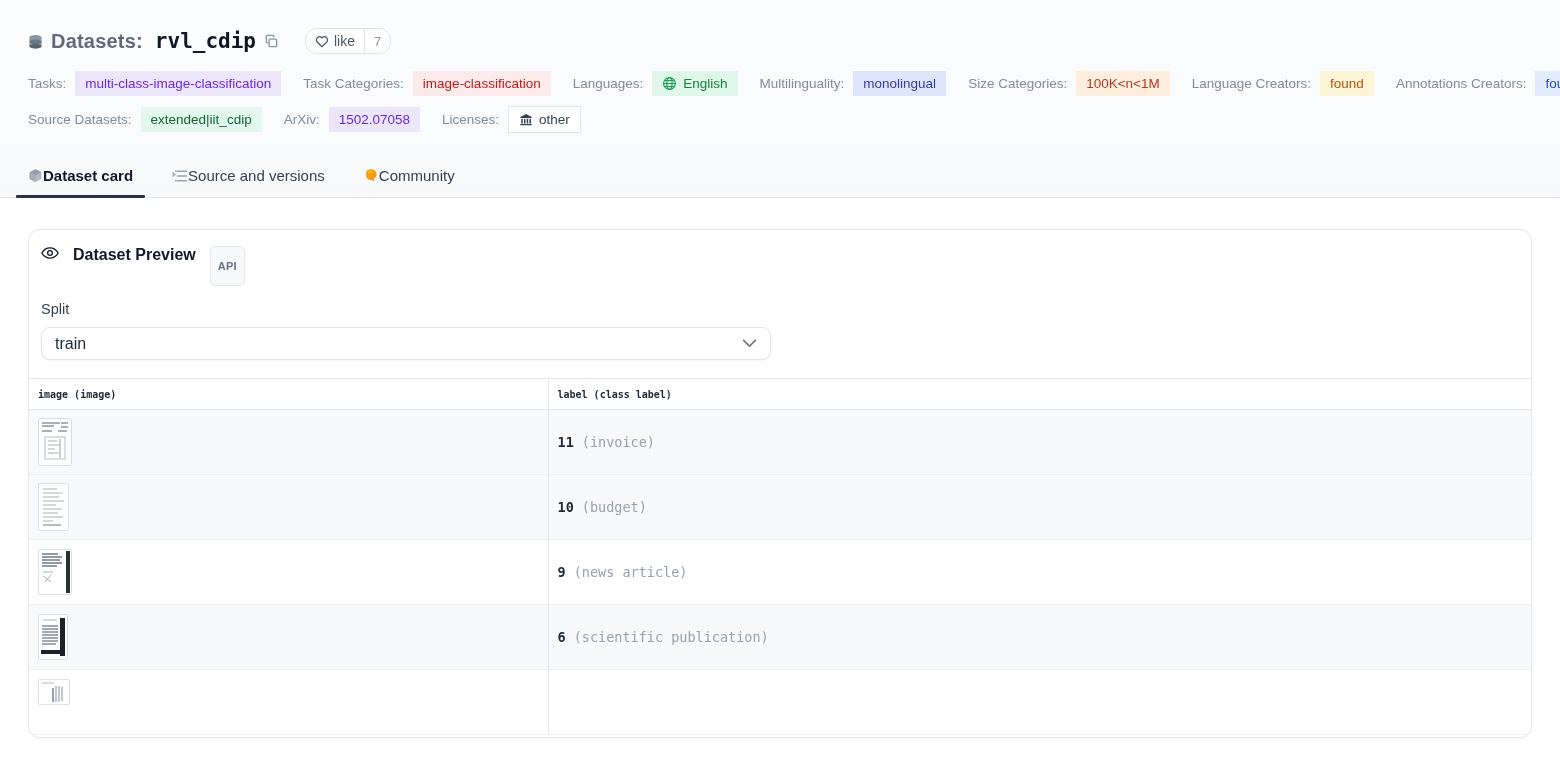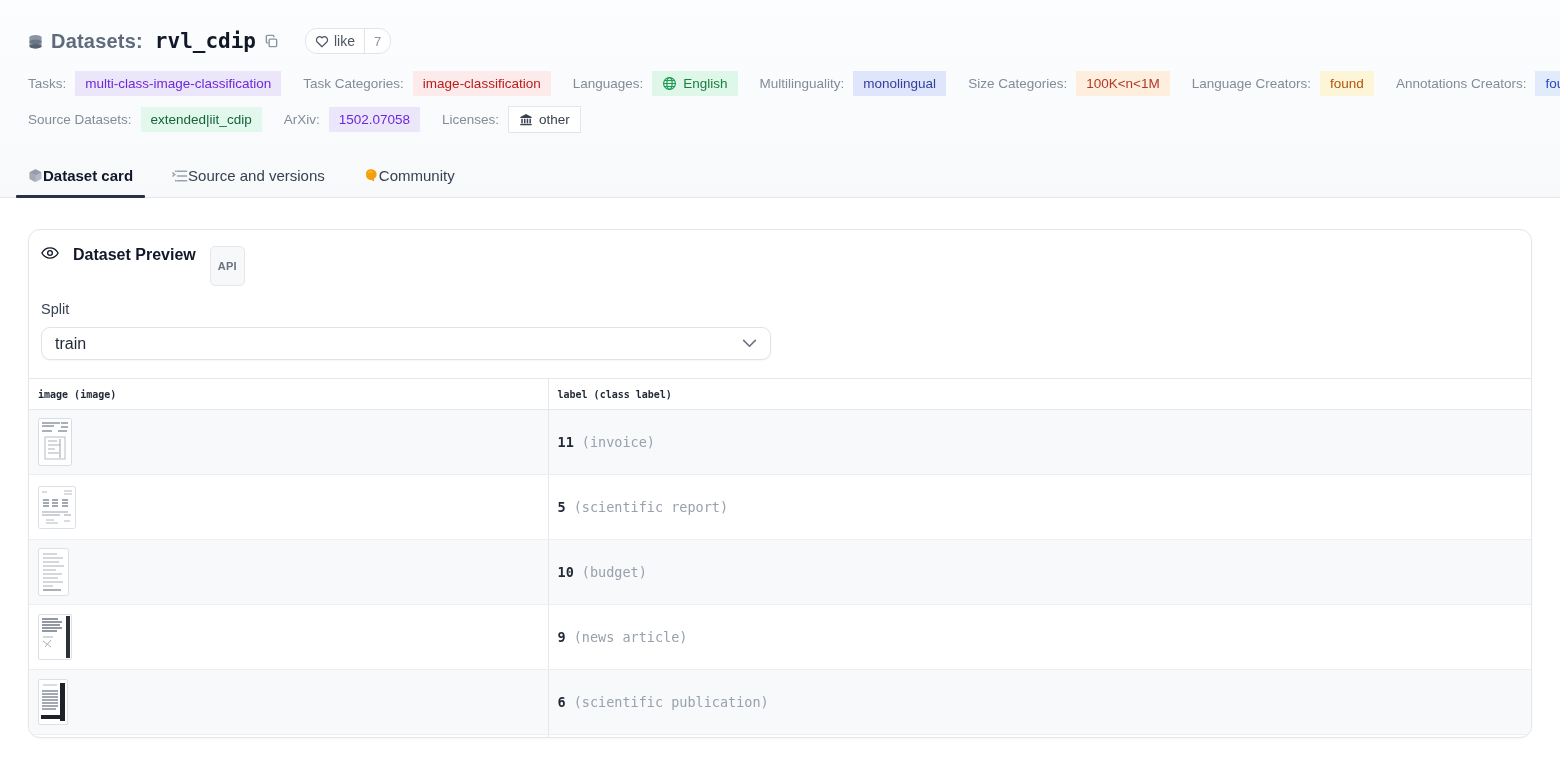--- a/index.html
+++ b/index.html
@@ -237,32 +237,20 @@
             <svg class="thumb" width="34" height="48" viewBox="0 0 34 48">
               <rect x=".5" y=".5" width="33" height="47" rx="2" fill="#fff" stroke="#d9dce1"></rect>
               <path d="M4 5h18M4 8h12M23 5h7M23 9h7M4 13h10M20 13h9" stroke="#8f97a2" stroke-width="1.4"></path>
               <rect x="7" y="19" width="20" height="22" fill="none" stroke="#b6bcc5" stroke-width="1"></rect>
               <path d="M10 23h9M10 27h12M10 31h7M10 35h11" stroke="#aab1bb" stroke-width="1.1"></path>
               <path d="M22 21v19" stroke="#9aa2ad" stroke-width="1"></path>
             </svg>
           </td>
           <td><span class="cell-label"><span class="cell-num">11</span><span class="cell-class">(invoice)</span></span></td>
         </tr>
-        <tr>
-          <td>
-            <svg class="thumb" width="38" height="43" viewBox="0 0 38 43">
-              <rect x=".5" y=".5" width="37" height="42" rx="2" fill="#fff" stroke="#dcdfe4"></rect>
-              <path d="M4 6h5M26 5h8M26 8h8" stroke="#b2b8c1" stroke-width="1"></path>
-              <path d="M5 14h6M14 14h6M24 14h6M5 17h6M14 17h6M24 17h6M5 20h6M14 20h6M24 20h6" stroke="#848d99" stroke-width="1.6"></path>
-              <path d="M4 26h26M4 29h18M26 29h7" stroke="#9aa2ad" stroke-width="1.2"></path>
-              <path d="M8 34h8M8 37h12M26 35h6" stroke="#b2b8c1" stroke-width="1"></path>
-            </svg>
-          </td>
-          <td><span class="cell-label"><span class="cell-num">5</span><span class="cell-class">(scientific report)</span></span></td>
-        </tr>
         <tr class="stripe">
           <td>
             <svg class="thumb" width="31" height="48" viewBox="0 0 31 48">
               <rect x=".5" y=".5" width="30" height="47" rx="2" fill="#fff" stroke="#dcdfe4"></rect>
               <path d="M5 6h14M5 10h20M5 14h16M5 18h21M5 22h13M5 26h19M5 30h15M5 34h20M5 38h10" stroke="#aab1bb" stroke-width="1.1"></path>
               <path d="M5 42h18" stroke="#8f97a2" stroke-width="1.3"></path>
             </svg>
           </td>
           <td><span class="cell-label"><span class="cell-num">10</span><span class="cell-class">(budget)</span></span></td>
         </tr>

